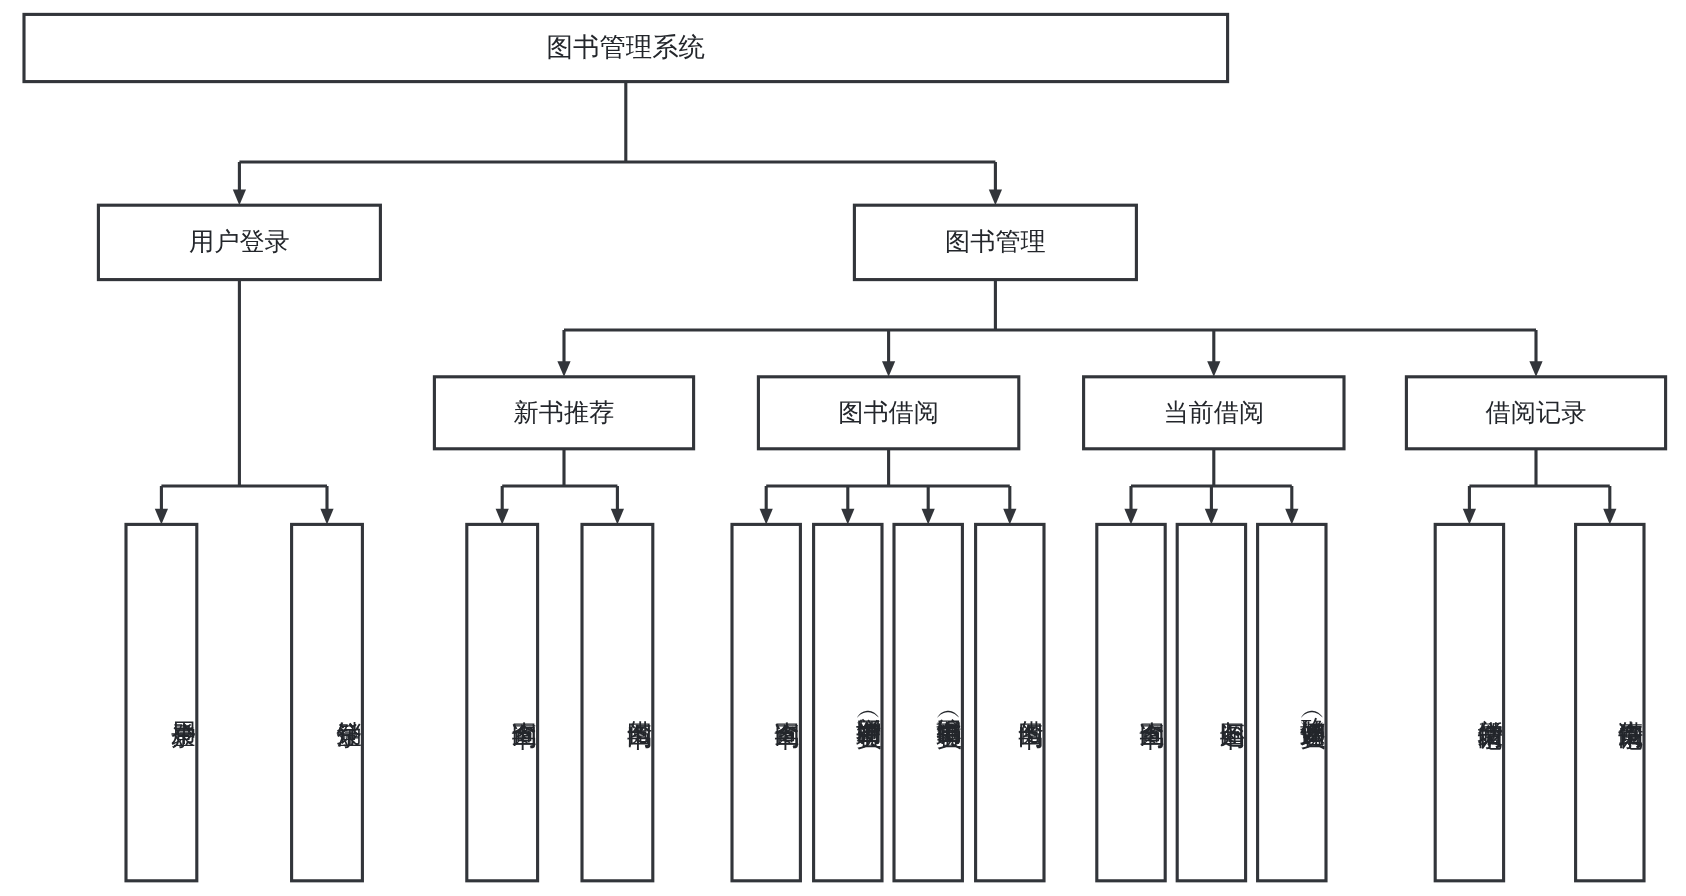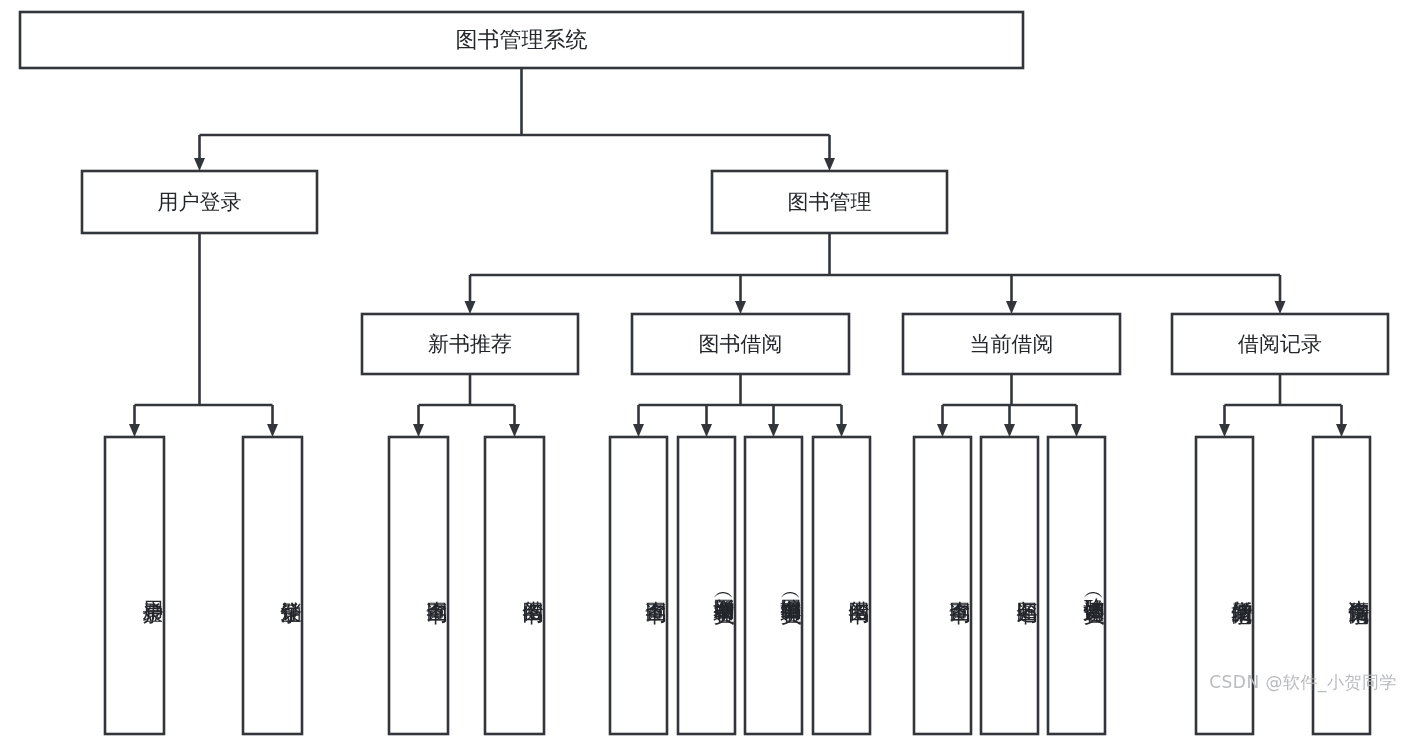--- a/index.html
+++ b/index.html
@@ -186,14 +186,13 @@
       <div class="leaf-label" style="left: 678px; top: 443px; width: 57px; height: 285px;">新增图书（管理员）</div>
       <div class="leaf-label" style="left: 745px; top: 443px; width: 57px; height: 285px;">编辑图书（管理员）</div>
       <div class="leaf-label" style="left: 813px; top: 443px; width: 57px; height: 285px;">借阅图书</div>
       <div class="leaf-label" style="left: 914px; top: 443px; width: 57px; height: 285px;">查询图书</div>
       <div class="leaf-label" style="left: 981px; top: 443px; width: 57px; height: 285px;">归还图书</div>
       <div class="leaf-label" style="left: 1048px; top: 443px; width: 57px; height: 285px;">确认归还（管理员）</div>
       <div class="leaf-label" style="left: 1196px; top: 443px; width: 57px; height: 285px;">新增借阅记录</div>
       <div class="leaf-label" style="left: 1313px; top: 443px; width: 57px; height: 285px;">查询借阅记录</div>
     </div>
 
-  <div class="watermark">CSDN @软件_小贺同学</div>
 </div>
 
 </body></html>

